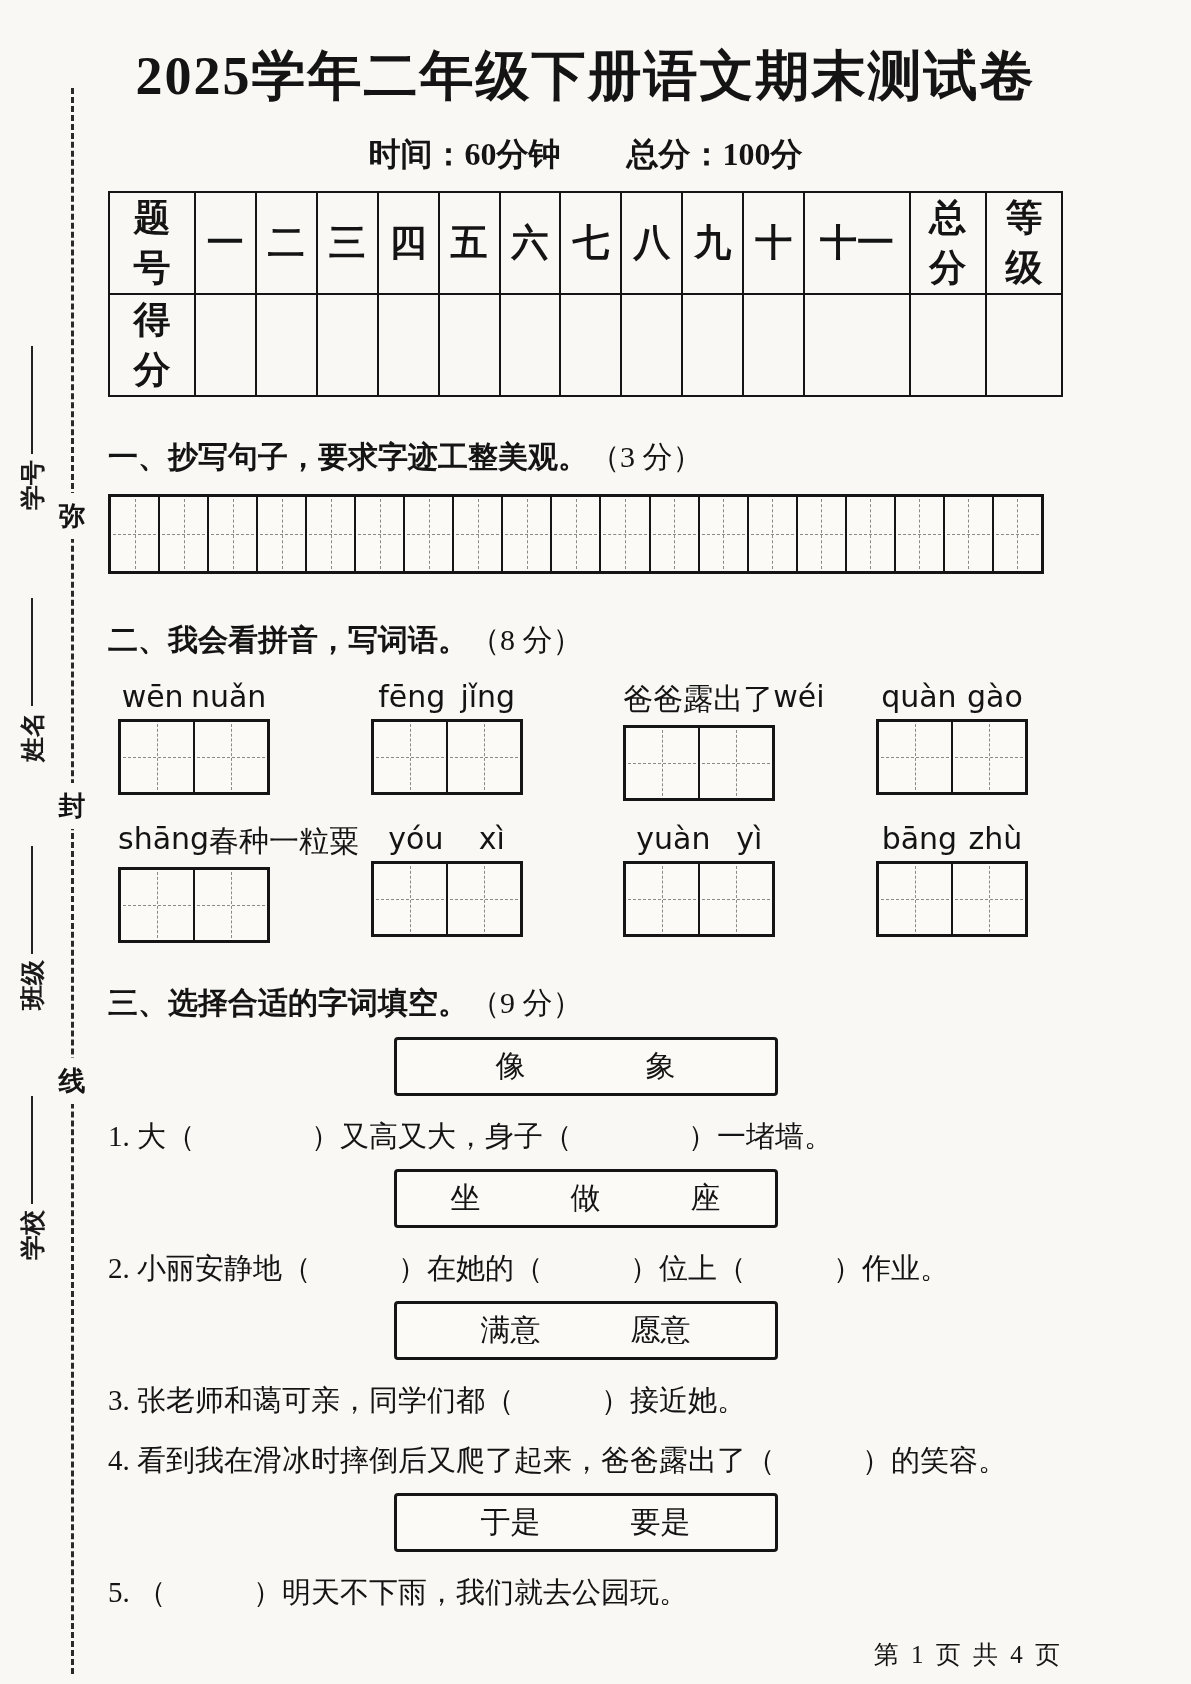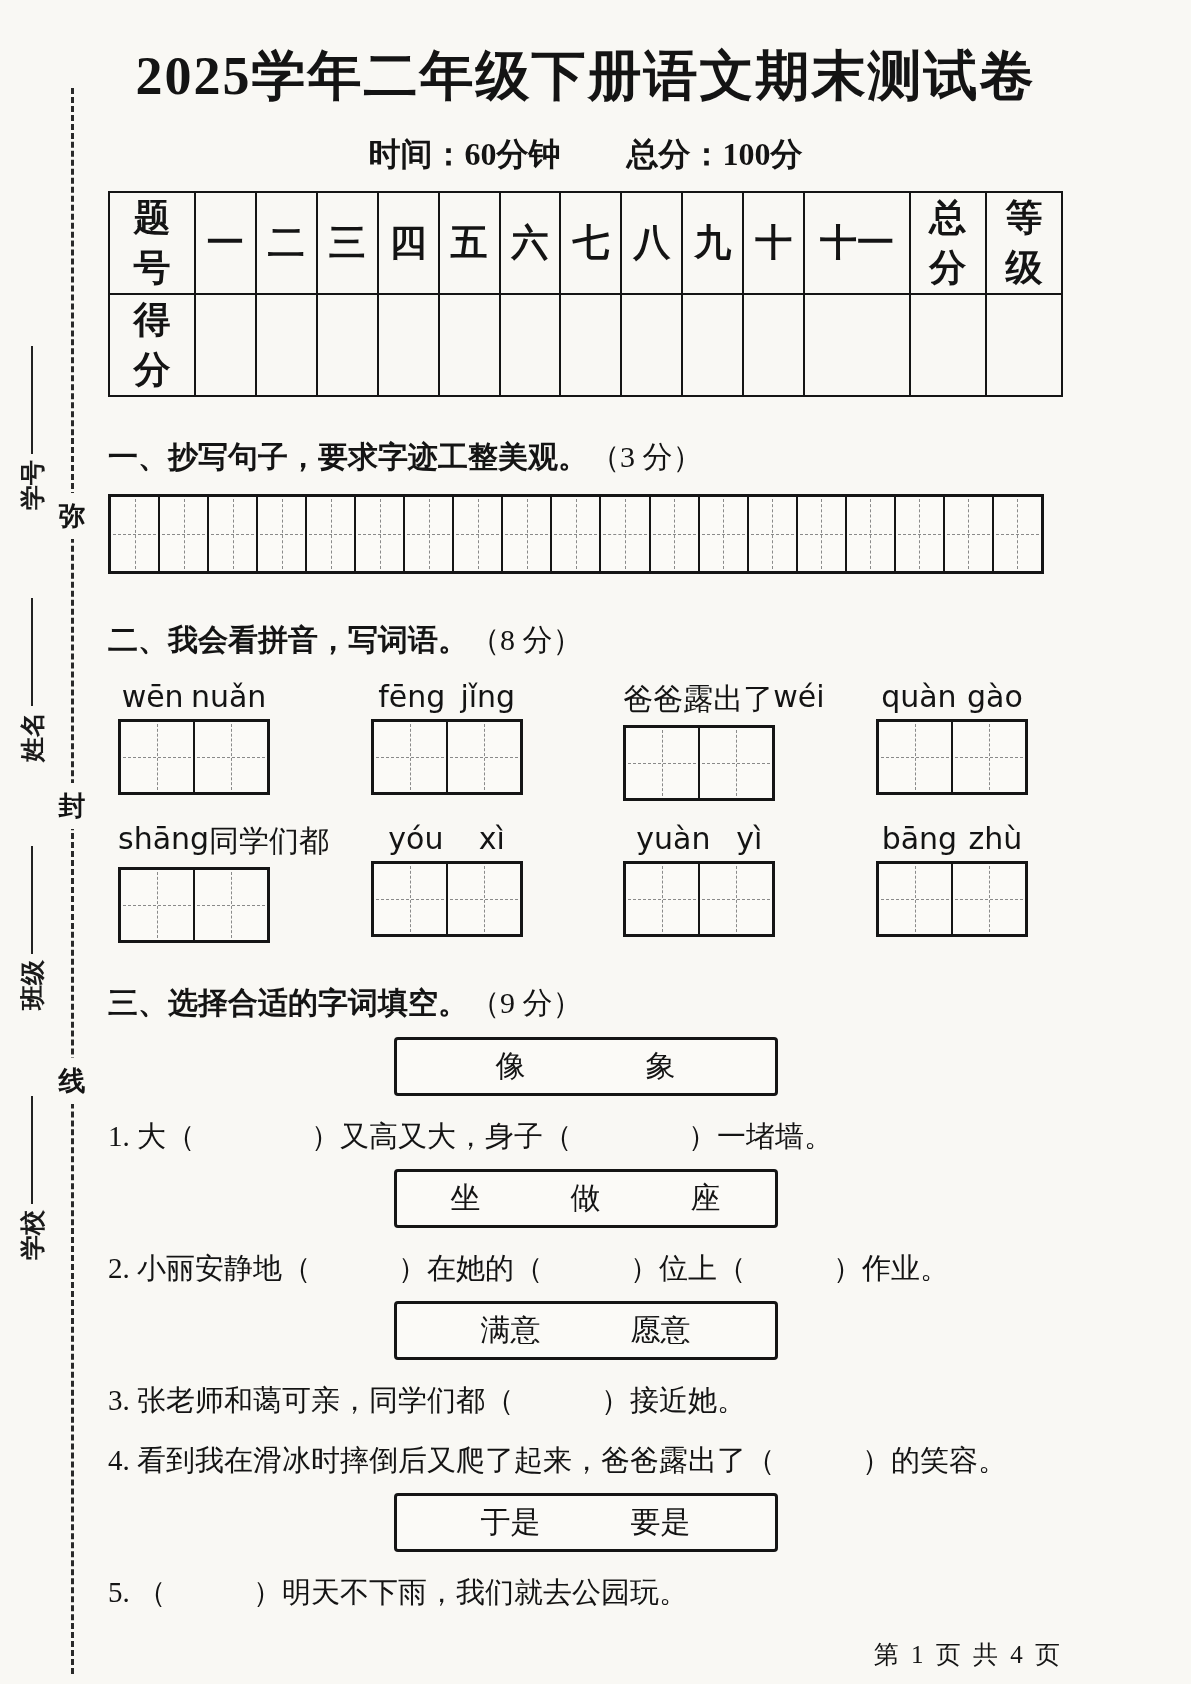--- a/index.html
+++ b/index.html
@@ -199,21 +199,21 @@
             <div class="word-grid">
               <div class="tian-cell"></div>
               <div class="tian-cell"></div>
             </div>
           </div>
         </div>
         <div class="pinyin-row">
           <div class="pinyin-group">
             <div class="pinyin">
               <span>shāng</span>
-              <span>同学们都</span>
+              <span>春种一粒粟</span>
             </div>
             <div class="word-grid">
               <div class="tian-cell"></div>
               <div class="tian-cell"></div>
             </div>
           </div>
           <div class="pinyin-group">
             <div class="pinyin">
               <span>yóu</span>
               <span>xì</span>

